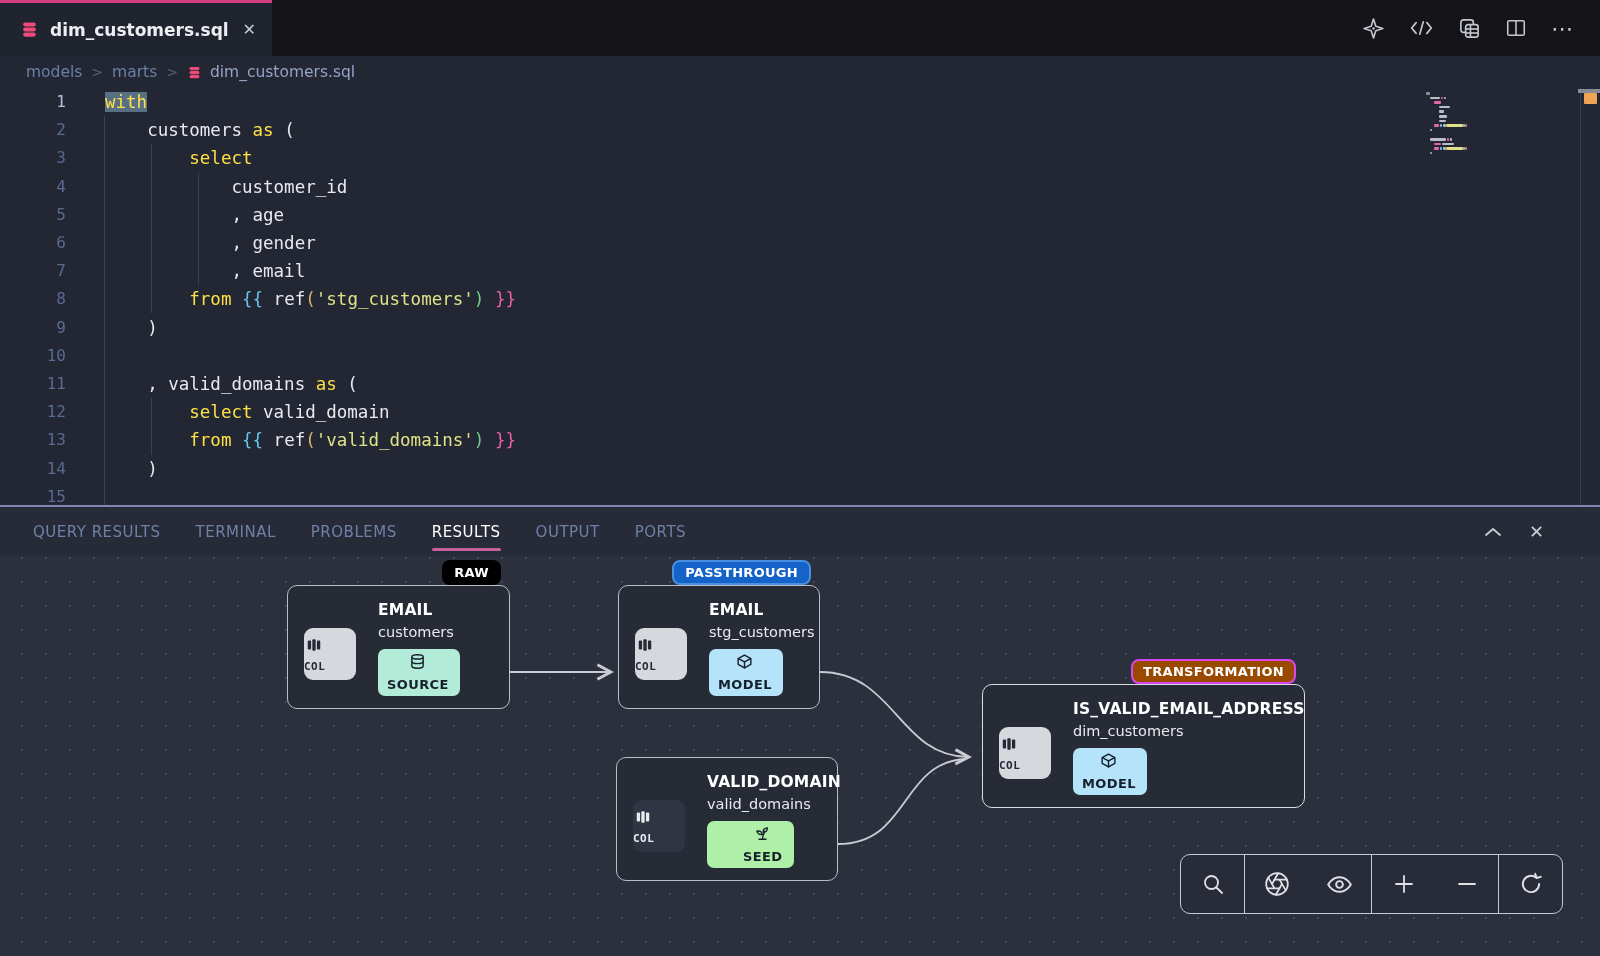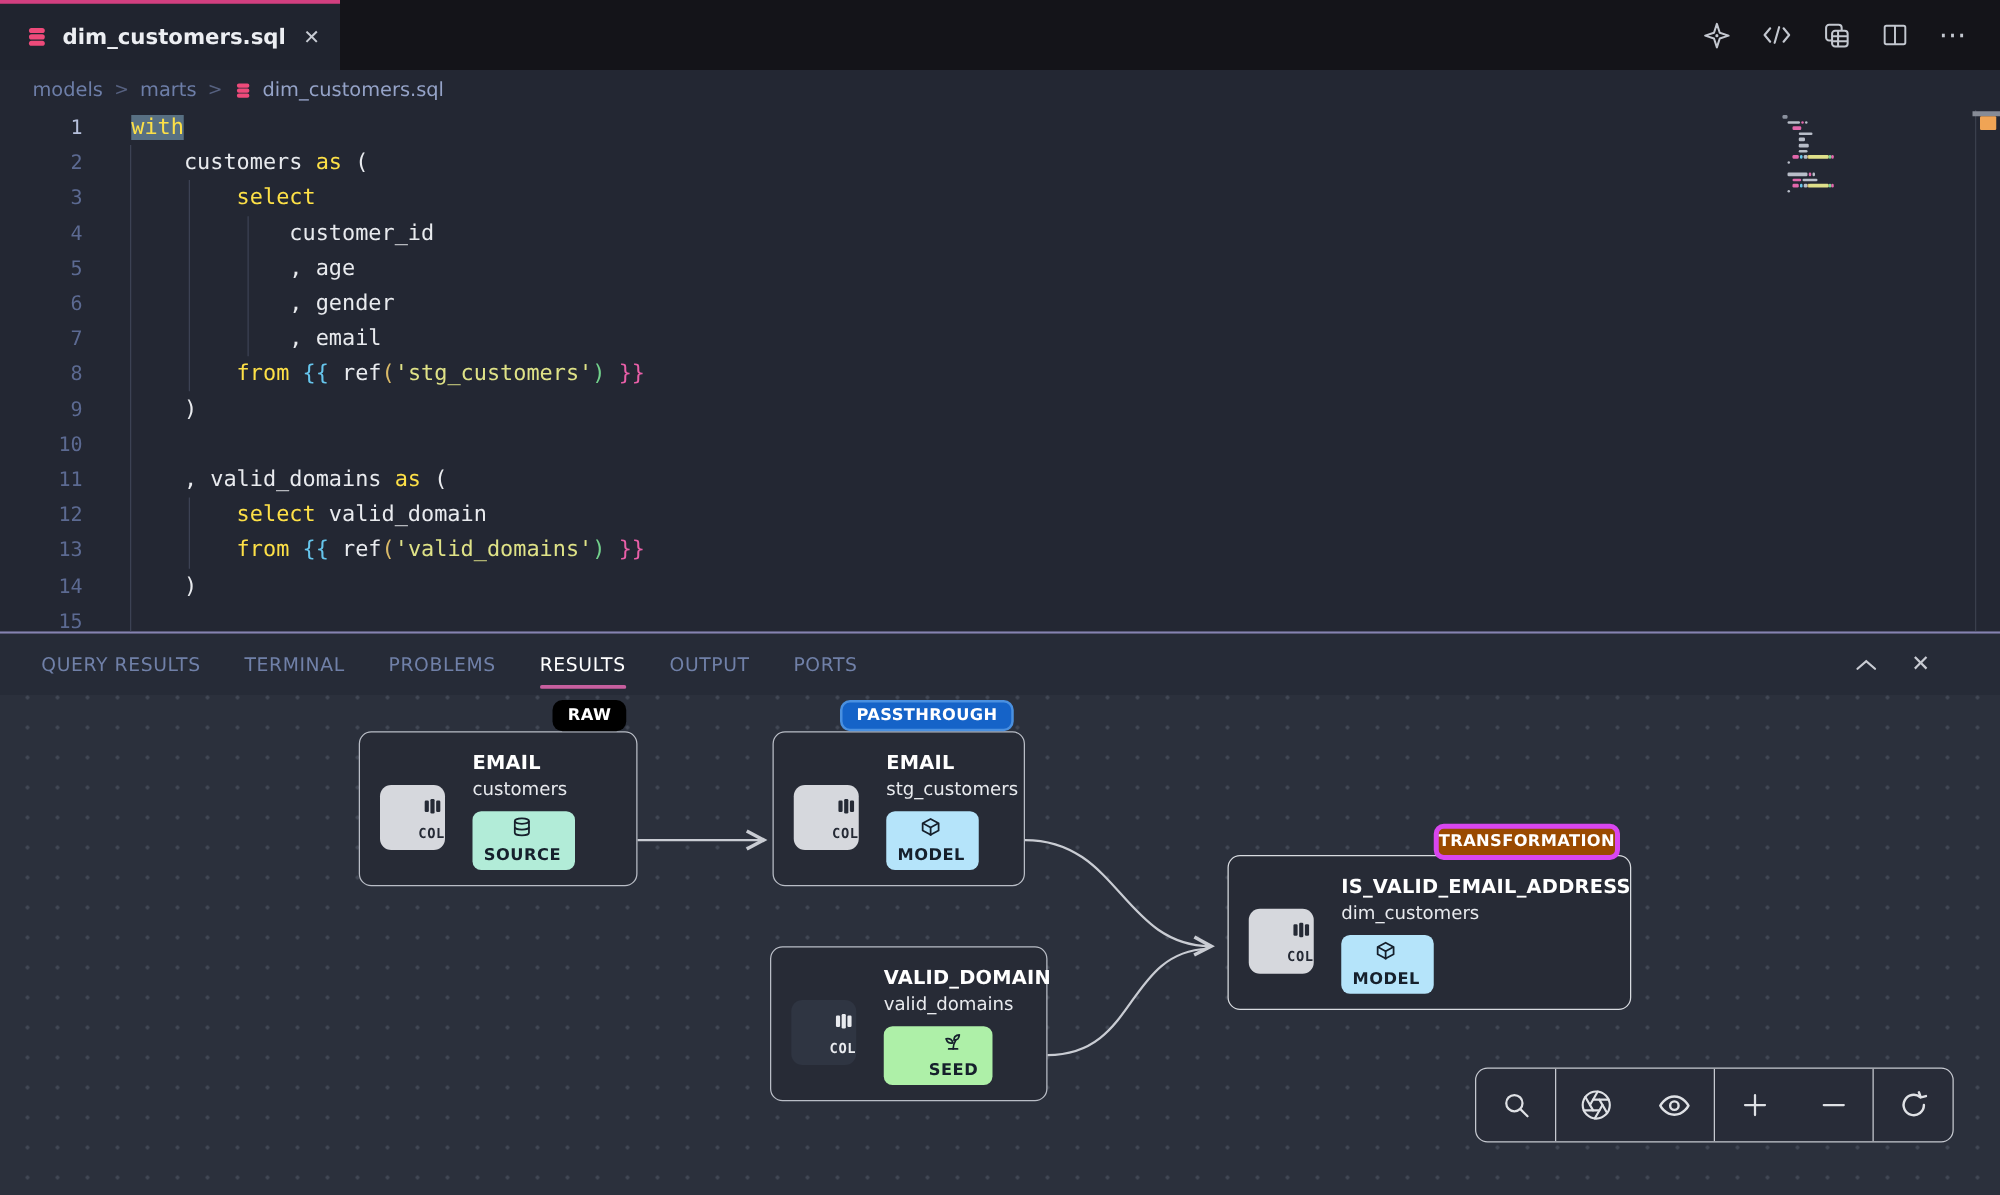--- a/index.html
+++ b/index.html
@@ -63,39 +63,39 @@
 
   
   .canvas { height:400px; position:relative; background:#2b303c; overflow:hidden;
             background-image:radial-gradient(circle, #414754 1.3px, transparent 1.4px);
             background-size:24px 24px; background-position:10px 14px; }
   .edges { position:absolute; inset:0; }
   .node { position:absolute; background:#272b36; border:1px solid #b9bdc6; border-radius:10px;
           display:flex; align-items:center; padding-left:16px; gap:22px; cursor:pointer; }
   .node.hl { border-color:#d8dbe0; }
   .colbox { width:52px; height:52px; border-radius:9px; display:flex; flex-direction:column;
-            align-items:flex-end; justify-content:center; gap:1px; margin-top:14px; flex:0 0 auto; }
+            align-items:flex-start; justify-content:center; gap:1px; margin-top:14px; flex:0 0 auto; }
   .colbox.light { background:#d6d8dd; color:#252a35; }
   .colbox.dark  { background:#2f3542; color:#e9ebef; }
   .colbox .collbl { font-size:11px; font-weight:700; letter-spacing:0.5px;
                     font-family:"DejaVu Sans Mono", monospace; }
   .ntext { display:flex; flex-direction:column; padding-top:2px; }
   .ntitle { color:#ffffff; font-weight:700; font-size:15.5px; letter-spacing:0.2px; }
   .nsub { color:#e8eaee; font-size:14.5px; margin-top:5px; }
   .nbadge { margin-top:9px; align-self:flex-start; display:flex; align-items:center; gap:7px;
             border-radius:7px; padding:4px 11px 4px 9px; font-size:13px; font-weight:700;
             letter-spacing:0.4px; color:#16202c;flex-direction:column; }
   .nbadge.source { background:#b2ecd8; }
   .nbadge.model  { background:#b5e4fa; }
   .nbadge.seed   { background:#aef0a8;padding-left:36px; }
   .ntag { position:absolute; top:-26px; right:8px; border-radius:8px; padding:5px 12px;
           font-size:13px; font-weight:700; letter-spacing:0.3px; color:#ffffff; white-space:nowrap; }
   .ntag.raw { background:#000000;margin-left:11px; }
   .ntag.passthrough { background:#1563c8; border:2px solid #4a90e0; padding:3px 11px; }
-  .ntag.transformation { background:#9a4a00; border:4px solid #d946ef; padding:3px 0;margin-left:23px; }
+  .ntag.transformation { background:#9a4a00; border:2px solid #d946ef; padding:3px 10px;margin-left:23px; }
 
   
   .ltoolbar { position:absolute; right:37px; bottom:42px; height:60px; display:flex;
               border:1.5px solid #c6c9d0; border-radius:10px; background:#282c38; overflow:hidden; }
   .lt-group { display:flex; border-left:1.5px solid #c6c9d0; }
   .lt-group:first-child { border-left:none; }
   .lt-btn { width:63px; height:100%; display:flex; align-items:center; justify-content:center;
             color:#dfe1e5; cursor:pointer; }
 </style>
 </head>

